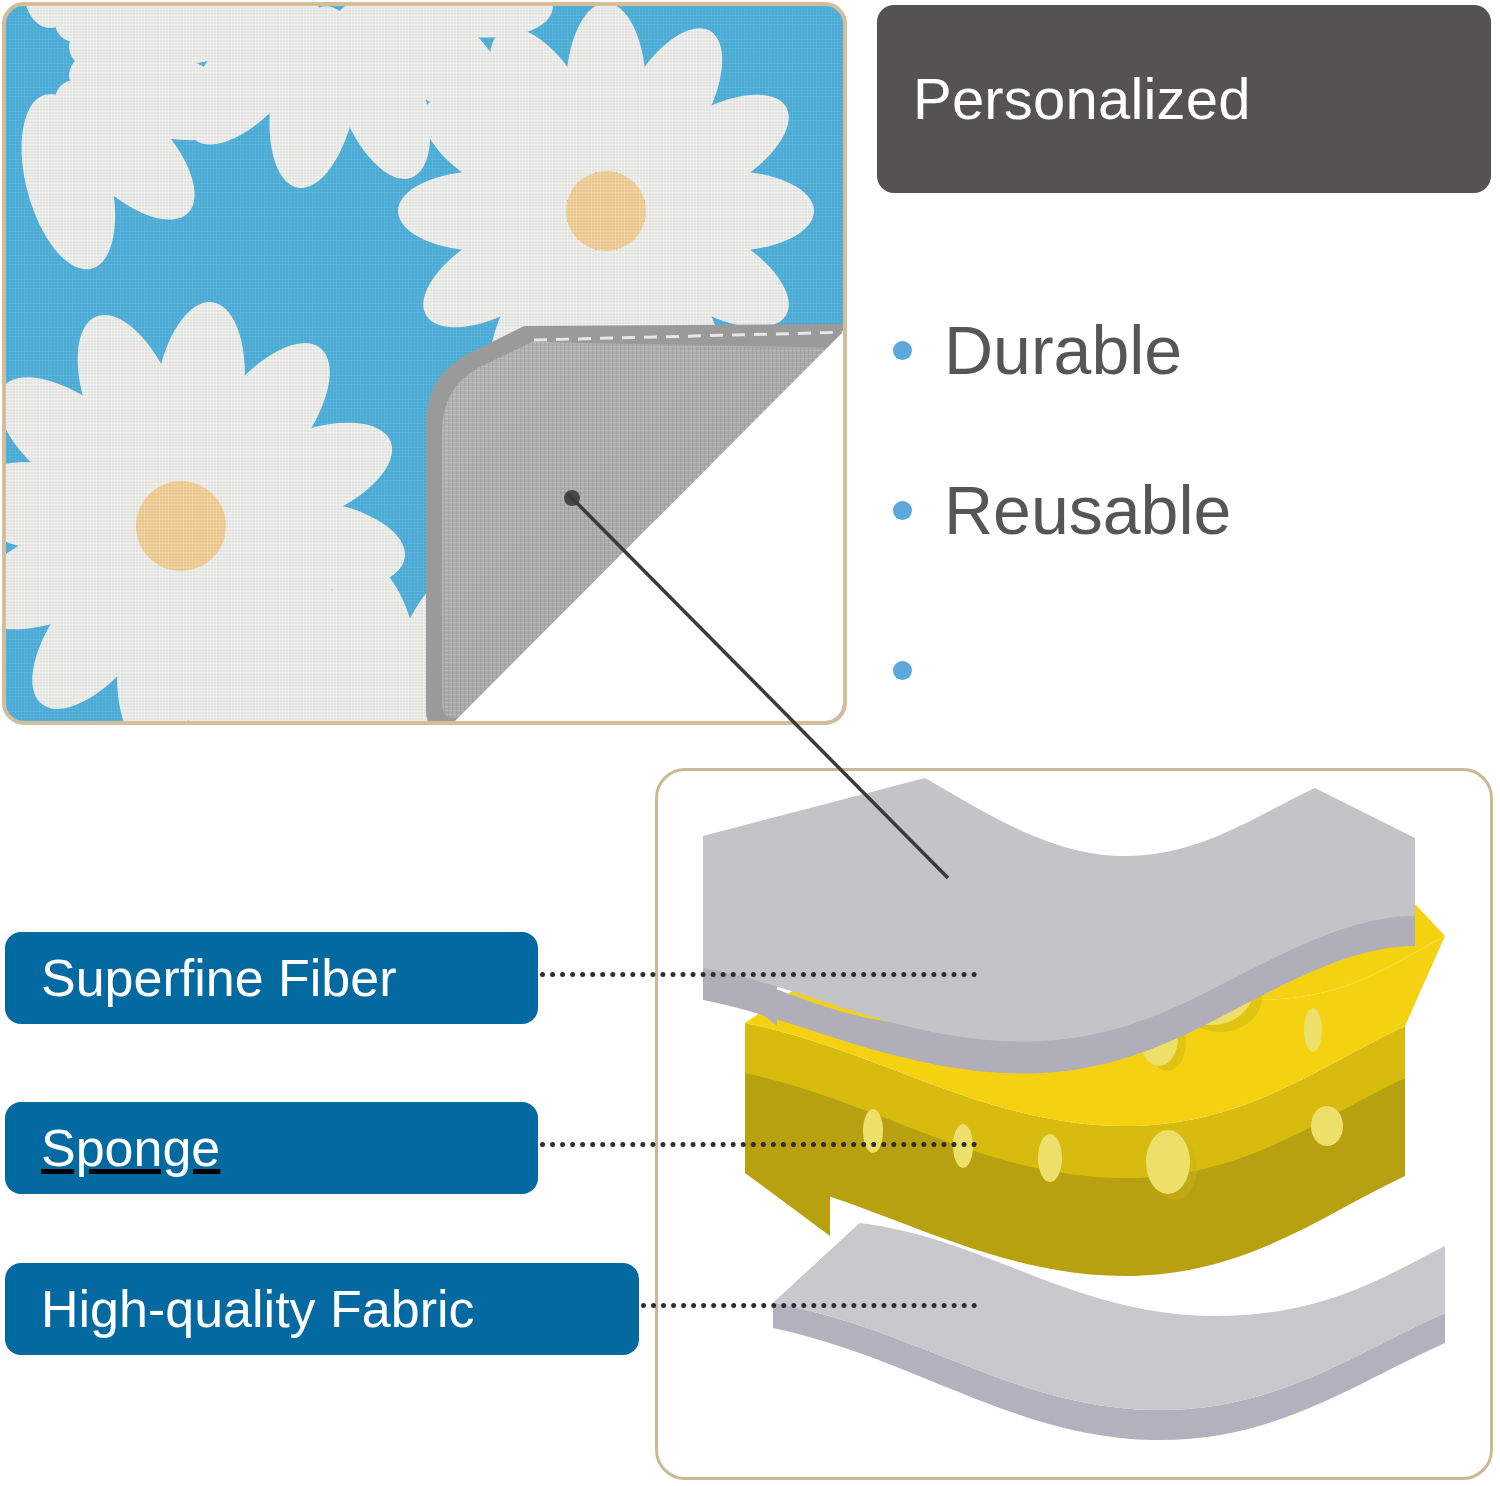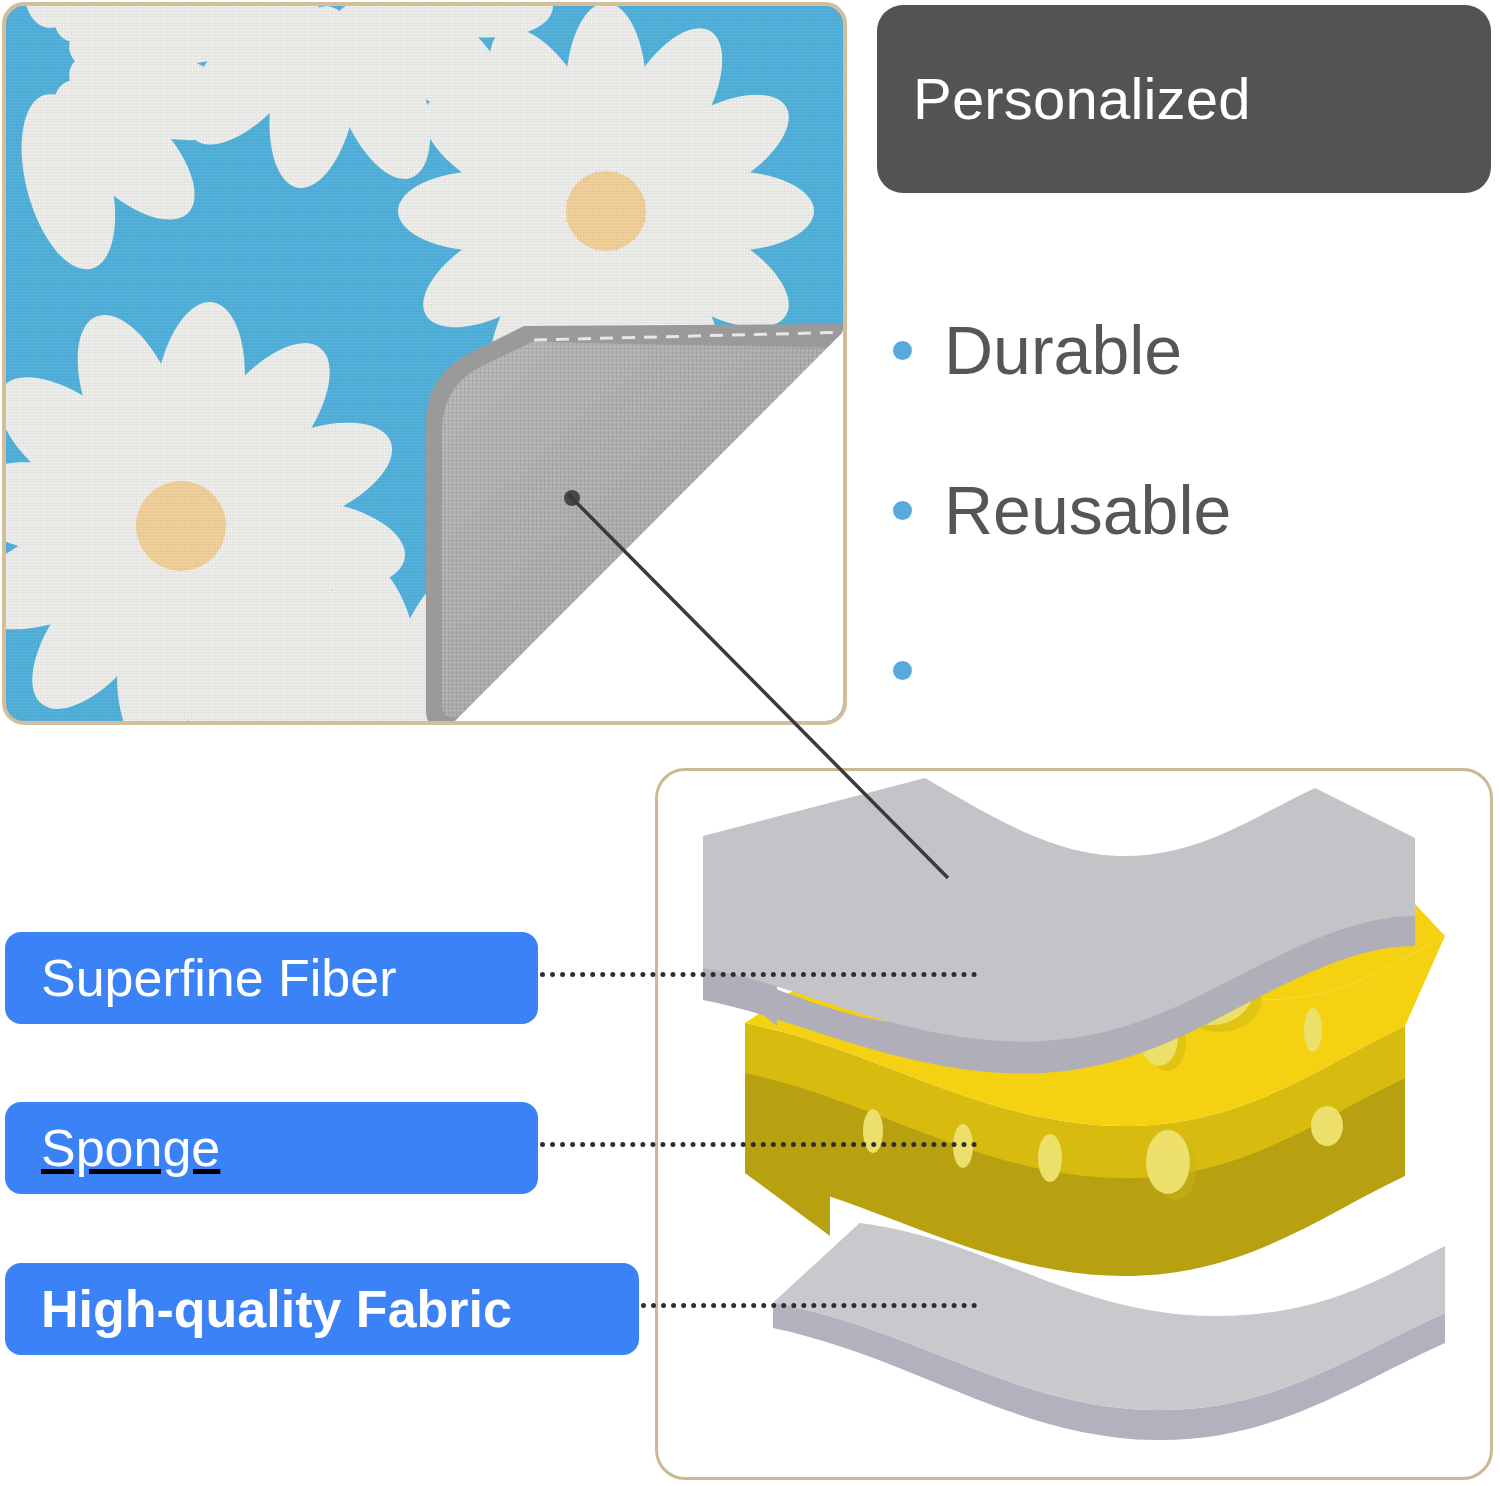--- a/index.html
+++ b/index.html
@@ -39,21 +39,21 @@
   #fold svg{display:block;}
   #fold-dot{
     position:absolute;left:558px;top:484px;width:16px;height:16px;
     background:#474747;border-radius:50%;
   }
   #callout-line{position:absolute;left:0;top:0;width:1500px;height:1486px;pointer-events:none;}
 
   
   #title-banner{
     position:absolute;left:877px;top:5px;width:614px;height:188px;
-    background:#545252;border-radius:26px;
+    background:#545252;border-radius:17px;
     display:flex;flex-direction:column;justify-content:center;
     padding:0 0 0 36px;box-sizing:border-box;
   }
   #title-banner .tline{
     color:#ffffff;font-size:58px;line-height:1.08;font-weight:400;
     letter-spacing:.2px;white-space:nowrap;
   }
 
   
   #features{position:absolute;left:893px;top:270px;width:600px;}
@@ -69,27 +69,27 @@
   
   #layers-panel{
     position:absolute;left:655px;top:768px;width:838px;height:712px;
     border:3px solid #cbb894;border-radius:30px;box-sizing:border-box;
     background:#ffffff;
   }
   #layers-art{position:absolute;left:655px;top:768px;width:845px;height:718px;}
 
   
   .chip{
-    position:absolute;background:#3b82f6;border-radius:16px;
+    position:absolute;background:#0369a1;border-radius:16px;
     display:flex;align-items:center;padding-left:36px;box-sizing:border-box;
   }
   .chip span{color:#ffffff;font-size:52px;line-height:1;white-space:nowrap;}
   #chip-fiber{left:5px;top:932px;width:533px;height:92px;}
   #chip-sponge{left:5px;top:1102px;width:533px;height:92px;text-decoration:underline;}
-  #chip-fabric{left:5px;top:1263px;width:634px;height:92px;font-weight:bold;}
+  #chip-fabric{left:5px;top:1263px;width:634px;height:92px;}
 
   
   .leader{
     position:absolute;height:0;border-top:5px dotted #2e2e2e;
   }
   #leader-fiber{left:540px;top:972px;width:437px;}
   #leader-sponge{left:540px;top:1142px;width:437px;}
   #leader-fabric{left:641px;top:1303px;width:336px;}
 </style>
 </head>

